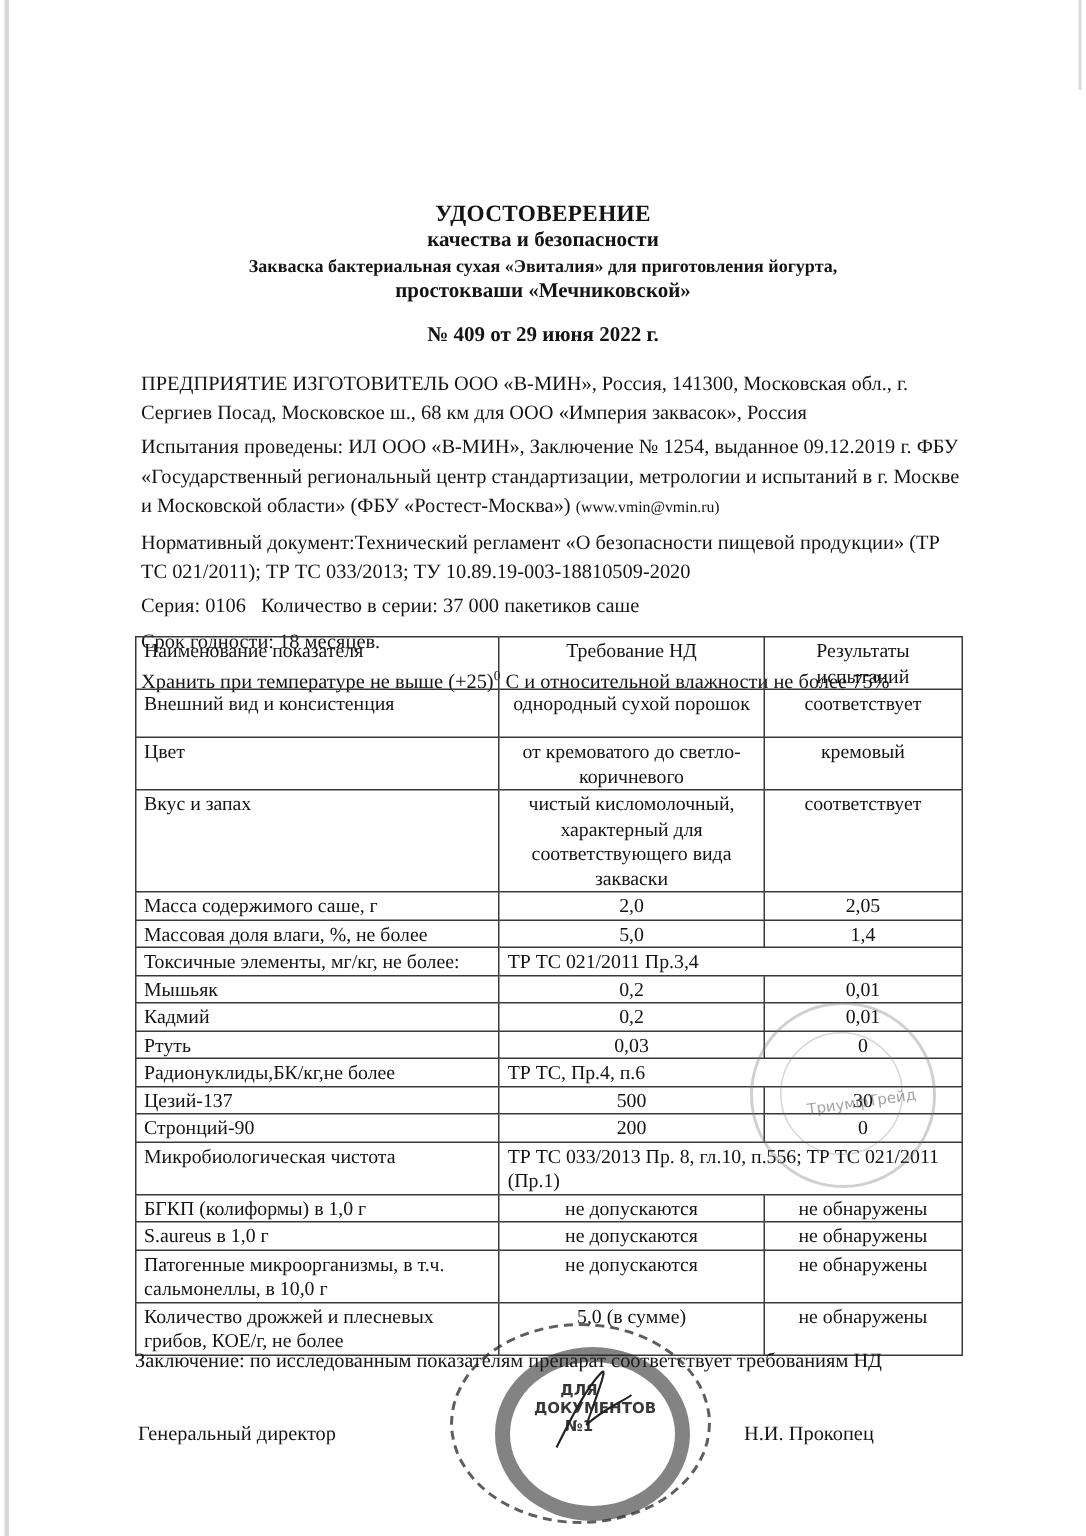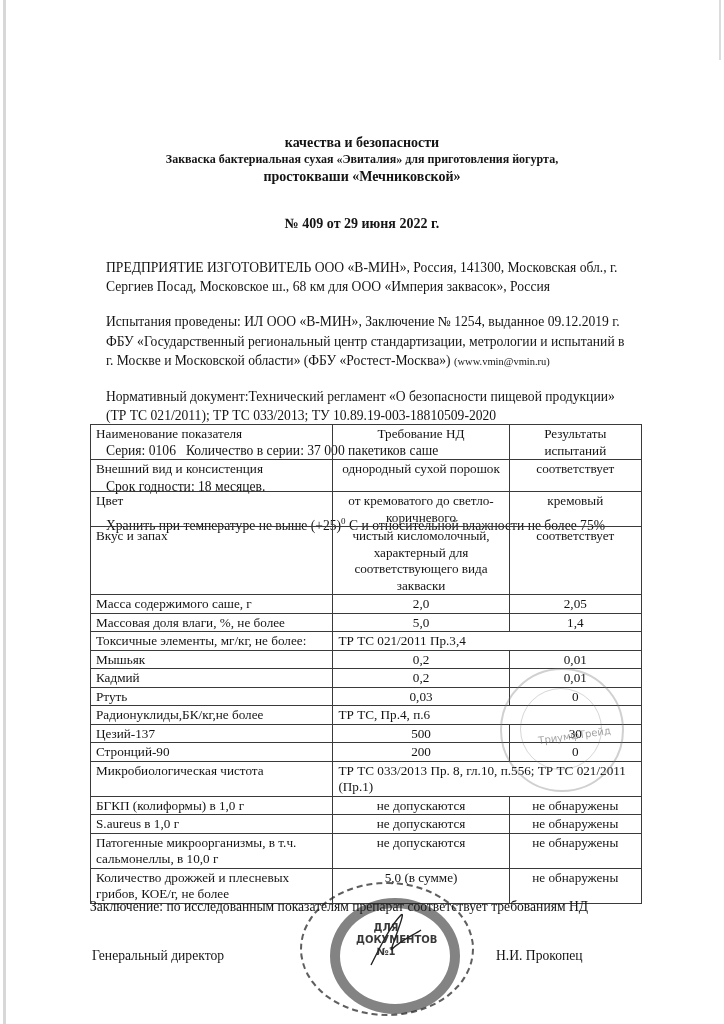--- a/index.html
+++ b/index.html
@@ -10,21 +10,21 @@
   }
   .edge-left { position:absolute; left:3px; top:0; width:3px; height:1024px; background:#d8d8d8; }
   .edge-right { position:absolute; right:3px; top:0; width:2px; height:60px; background:#dcdcdc; }
   .title-block { position:absolute; left:0; width:724px; top:134px; text-align:center; font-weight:bold; }
   .t1 { font-size:15.5px; line-height:18px; letter-spacing:0.2px; }
   .t2 { font-size:14px; line-height:17px; }
   .t3 { font-size:12px; line-height:17px; }
   .t4 { font-size:14px; line-height:17px; }
   .docnum { position:absolute; left:0; width:724px; top:216px; text-align:center; font-weight:bold; font-size:14px; }
   .info { position:absolute; left:90px; width:556px; top:242px; font-size:13.6px; line-height:19.2px; }
-  .info p { margin:16px; }
+  .info p { margin:4px; }
   .info .small { font-size:10.5px;text-align:right; }
   .info .sp { display:inline-block; width:10px; }
   table.results {
     position:absolute; left:90px; top:424px; width:552px;
     border-collapse:collapse; font-size:13.2px; line-height:16.5px;
   }
   table.results td { border:1px solid #3a3a3a; padding:1px 5px 0 5px; vertical-align:top; }
   table.results td.c1 { width:233px; text-align:left; }
   table.results td.c2 { width:166px; text-align:center; }
   table.results td.c3 { width:122px; text-align:center; }
@@ -61,20 +61,21 @@
     position:absolute; left:366px; top:905px; width:60px; height:70px;
   }
 </style>
 </head>
 <body>
 
 <div class="edge-left"></div>
 <div class="edge-right"></div>
 
 <div class="title-block">
+  <div class="t1">УДОСТОВЕРЕНИЕ</div>
   <div class="t2">качества и безопасности</div>
   <div class="t3">Закваска бактериальная сухая «Эвиталия» для приготовления йогурта,</div>
   <div class="t4">простокваши «Мечниковской»</div>
 </div>
 <div class="docnum">№ 409 от 29 июня 2022 г.</div>
 
 <div class="info">
   <p>ПРЕДПРИЯТИЕ ИЗГОТОВИТЕЛЬ ООО «В-МИН», Россия, 141300, Московская обл., г. Сергиев Посад, Московское ш., 68 км для ООО «Империя заквасок», Россия</p>
   <p><span>Испытания проведены: ИЛ ООО «В-МИН», Заключение № 1254, выданное 09.12.2019 г. ФБУ «Государственный региональный центр стандартизации, метрологии и испытаний в г. Москве и Московской области» (ФБУ «Ростест-Москва»)</span> <span class="small">(www.vmin@vmin.ru)</span></p>
   <p>Нормативный документ:Технический регламент «О безопасности пищевой продукции» (ТР ТС 021/2011); ТР ТС 033/2013; ТУ 10.89.19-003-18810509-2020</p>

